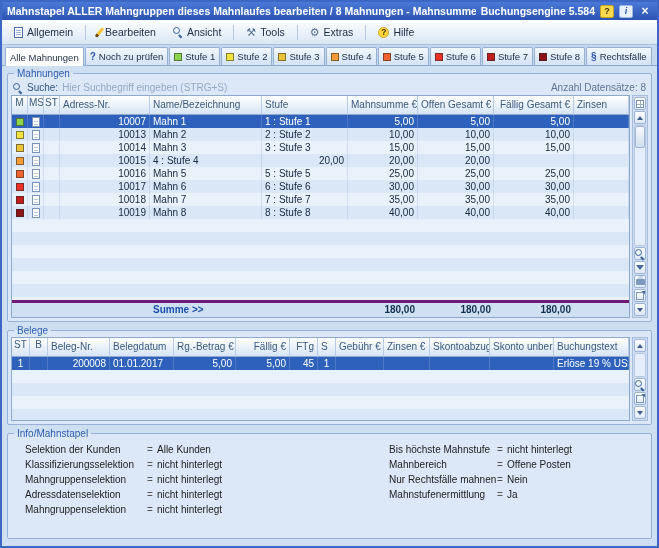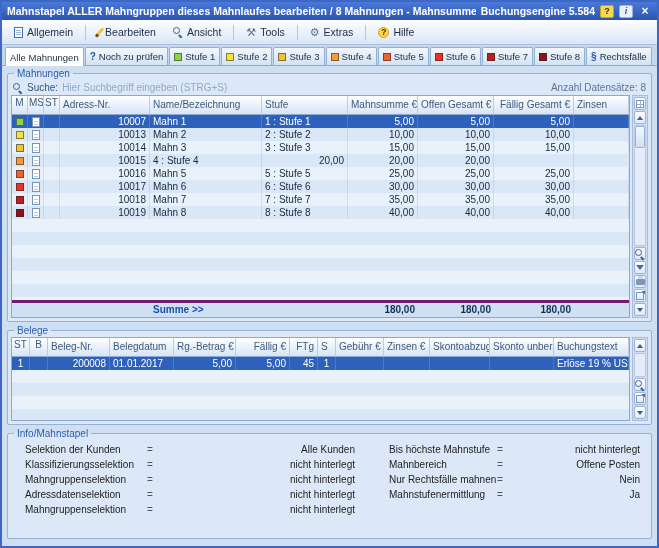--- a/index.html
+++ b/index.html
@@ -84,21 +84,21 @@
   .print::before{content:"";position:absolute;left:2px;top:-3px;width:5px;height:3px;background:#c9d6e8;}
   .export{width:8px;height:8px;border:1px solid #7e97bc;position:relative;}
   .export::after{content:"";position:absolute;right:-2px;top:-2px;width:4px;height:4px;background:#4a6a9a;clip-path:polygon(0 0,100% 0,100% 100%);}
   .gridic{width:8px;height:8px;background-image:linear-gradient(#9ab4d6,#9ab4d6),linear-gradient(#9ab4d6,#9ab4d6);background-color:#fff;border:1px solid #7a93b8;background-size:8px 1px,1px 8px;background-position:0 3px,3px 0;background-repeat:no-repeat;}
   
   .info-wrap{display:flex;padding:4px 8px 0 14px;font-size:10px;color:#222;gap:20px;}
   .icol{display:grid;grid-template-columns:118px 14px auto;row-gap:4px;align-content:start;width:330px;}
   .icol.right{grid-template-columns:104px 14px auto;margin-left:14px;width:auto;flex:1;}
   .il{white-space:nowrap;}
   .ieq{color:#555;text-align:center;}
-  .iv{white-space:nowrap;text-align:right;}
+  .iv{white-space:nowrap;}
 </style>
 </head>
 <body>
 
 <div class="window">
 
   <div class="titlebar">
     <span class="title-text">Mahnstapel ALLER Mahngruppen dieses Mahnlaufes bearbeiten / 8 Mahnungen - Mahnsumme 180.00 €</span>
     <span class="engine">Buchungsengine 5.584</span>
     <span class="cap help">

